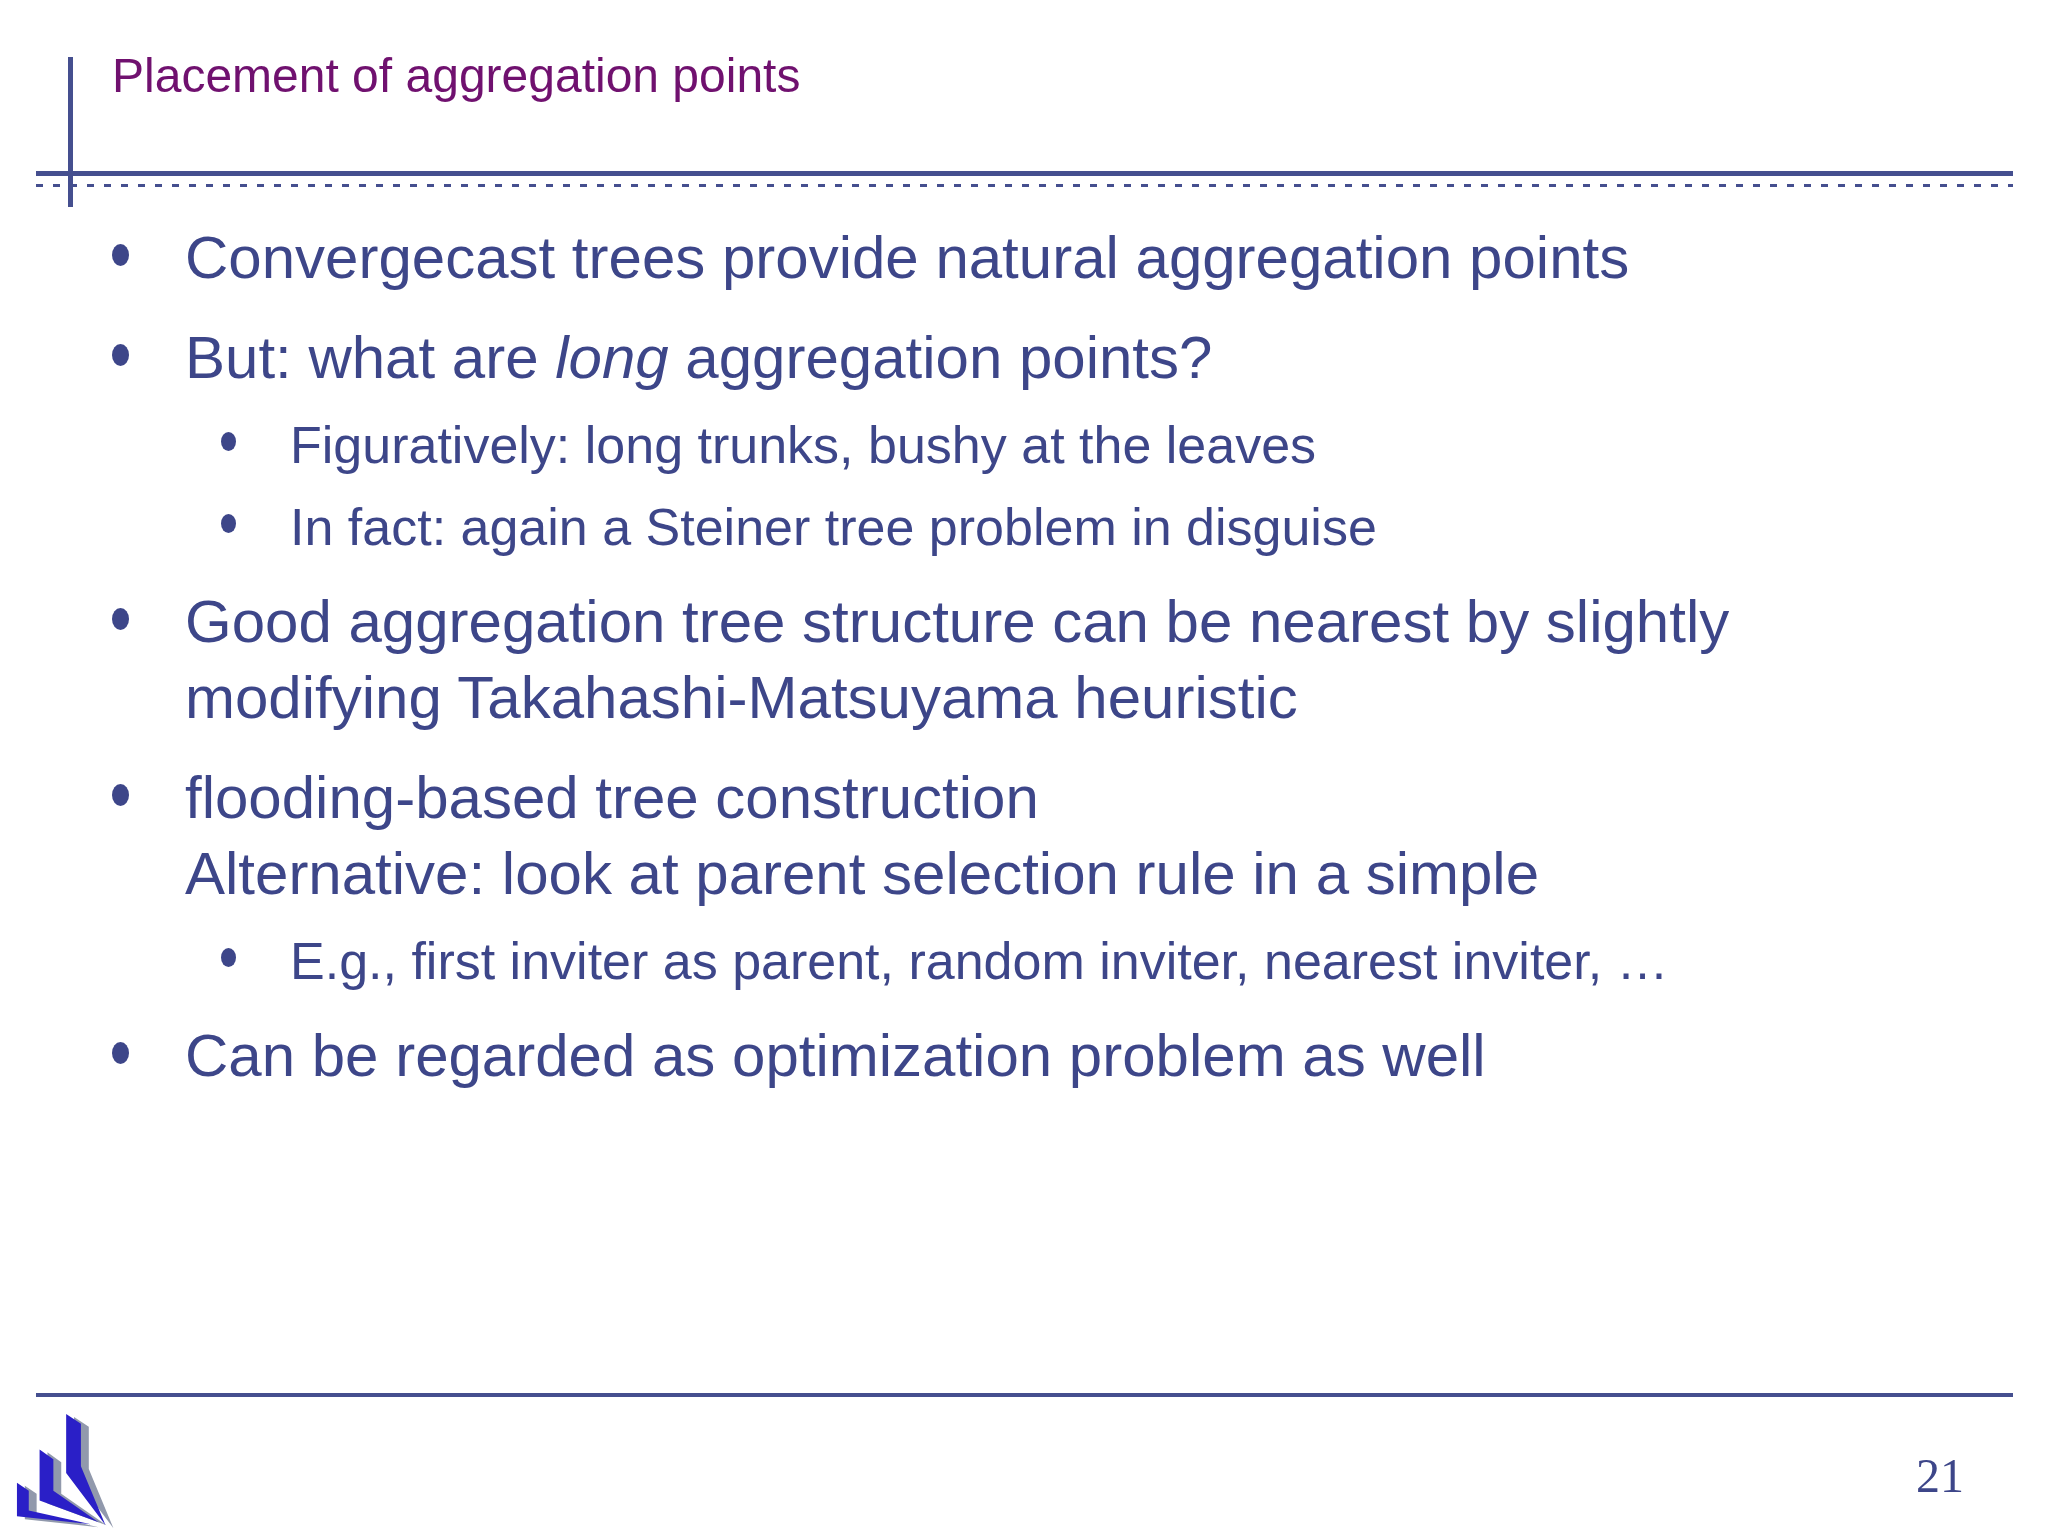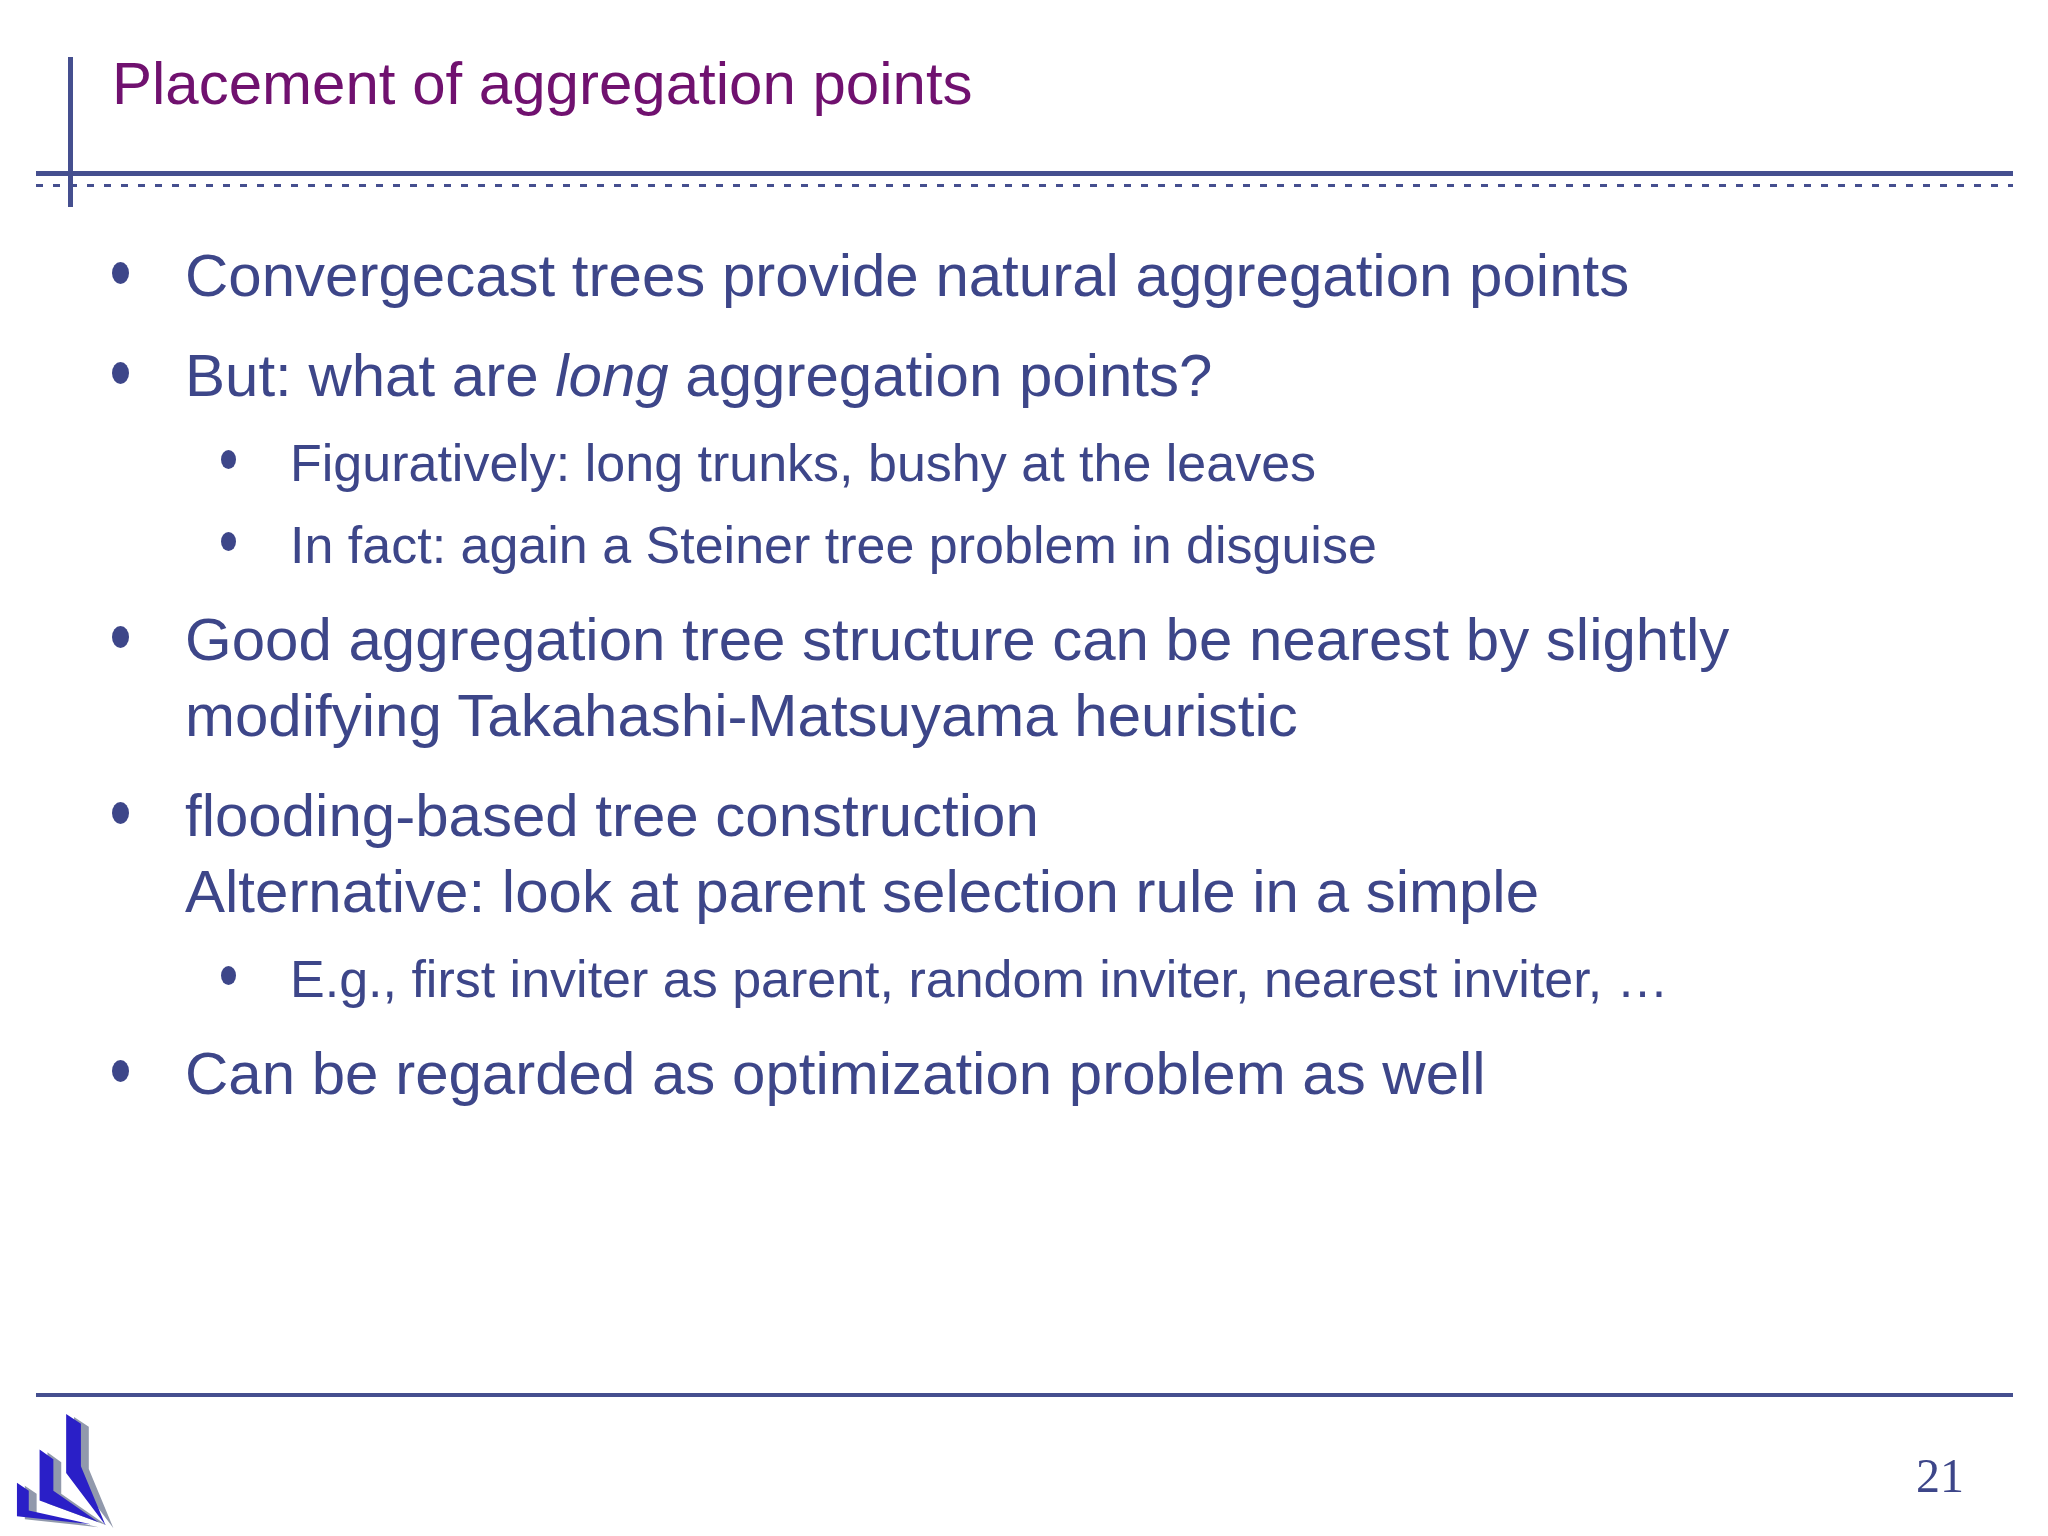--- a/index.html
+++ b/index.html
@@ -9,22 +9,22 @@
     position:relative;
     overflow:hidden;
     font-family:"Liberation Sans", sans-serif;
     --title-color:#70116F;
     --body-color:#3D4689;
     --rule-color:#454F8F;
     --logo-blue:#2A1FC7;
     --logo-shadow:#9199AC;
   }
   .page-title {
-    position:absolute; left:112px; top:40px;
-    font-size:60px; line-height:88px;
+    position:absolute; left:112px; top:32px;
+    font-size:48px; line-height:88px;
     color:var(--title-color);
     white-space:nowrap;
   }
   .accent-tick {
     position:absolute; left:68px; top:57px;
     width:5px; height:150px;
     background:var(--rule-color);
   }
   .header-rule {
     position:absolute; left:36px; top:171px;
@@ -35,21 +35,21 @@
     position:absolute; left:36px; top:184px;
     width:1977px; height:3px;
     background:repeating-linear-gradient(90deg, var(--rule-color) 0 7px, transparent 7px 17px);
   }
   .footer-rule {
     position:absolute; left:36px; top:1393px;
     width:1977px; height:4px;
     background:var(--rule-color);
   }
   .bullet-list {
-    position:absolute; left:0; top:238px; width:1680px;
+    position:absolute; left:0; top:220px; width:1680px;
   }
   .item { position:relative; color:var(--body-color); }
   .item.l1 { font-size:60px; line-height:76px; padding-left:185px; margin-top:24px; }
   .item.l2 { font-size:52px; line-height:66px; padding-left:290px; margin-top:16px; }
   .item:first-child { margin-top:0; }
   .dot { position:absolute; border-radius:50%; background:var(--body-color); }
   .item.l1 > .dot { left:112px; top:24px; width:17px; height:22px; }
   .item.l2 > .dot { left:221px; top:20px; width:15px; height:19px; }
   .line { white-space:nowrap; }
   .it { font-style:italic; }

